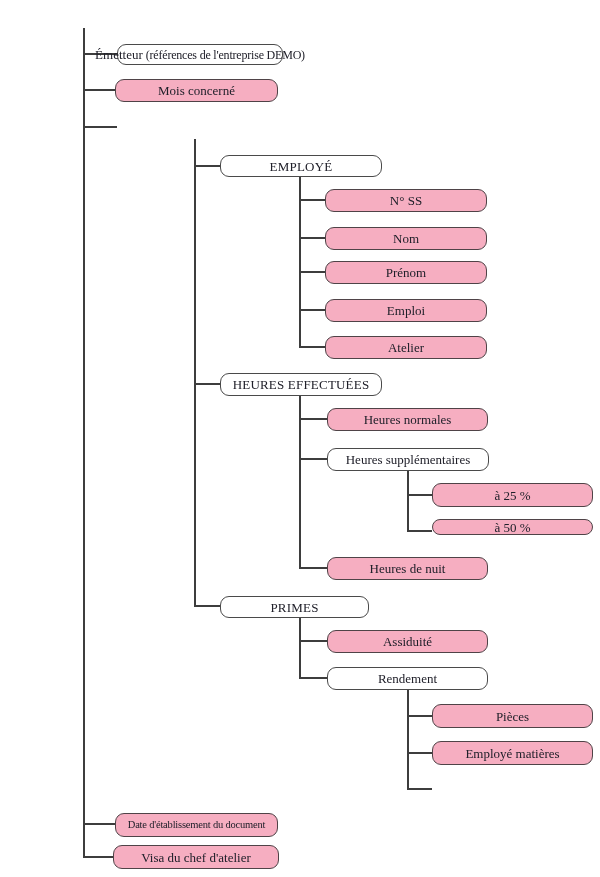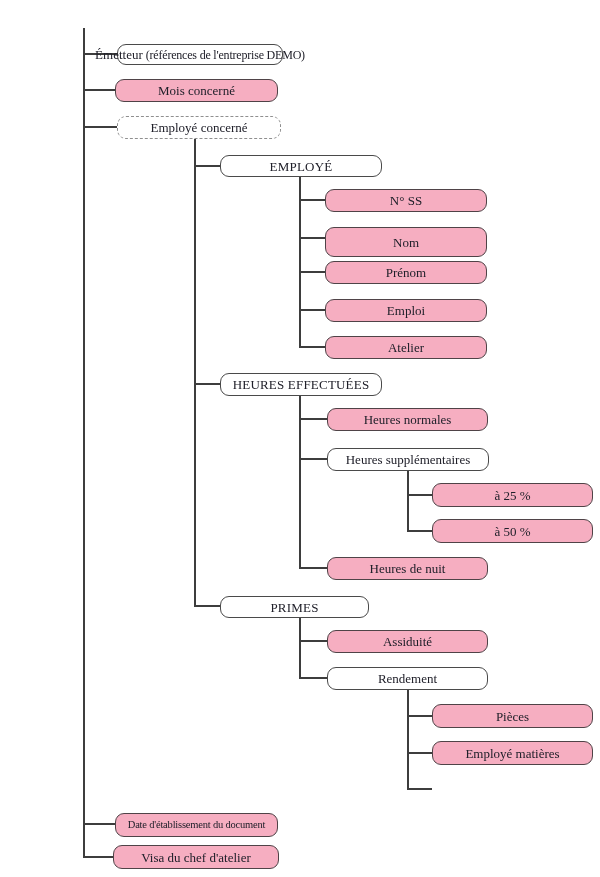--- a/index.html
+++ b/index.html
@@ -67,33 +67,30 @@
 
   <div class="node" style="left:117px;top:44px;width:166px;height:21px">
     <span>Émetteur</span>
     <span class="note">(références de l'entreprise DEMO)</span>
   </div>
 
   <div class="node pink" style="left:115px;top:79px;width:163px;height:23px">
     <span>Mois concerné</span>
   </div>
 
-  <div class="node dashed" style="left:117px;top:116px;width:164px;height:23px">
-    <span>Employé concerné</span>
-  </div>
 
   <div class="node caps" style="left:220px;top:155px;width:162px;height:22px">
     <span>EMPLOYÉ</span>
   </div>
 
   <div class="node pink" style="left:325px;top:189px;width:162px;height:23px">
     <span>N° SS</span>
   </div>
 
-  <div class="node pink" style="left:325px;top:227px;width:162px;height:30px">
+  <div class="node pink" style="left:325px;top:227px;width:162px;height:23px">
     <span>Nom</span>
   </div>
 
   <div class="node pink" style="left:325px;top:261px;width:162px;height:23px">
     <span>Prénom</span>
   </div>
 
   <div class="node pink" style="left:325px;top:299px;width:162px;height:23px">
     <span>Emploi</span>
   </div>
@@ -111,21 +108,21 @@
   </div>
 
   <div class="node" style="left:327px;top:448px;width:162px;height:23px">
     <span>Heures supplémentaires</span>
   </div>
 
   <div class="node pink" style="left:432px;top:483px;width:161px;height:24px">
     <span>à 25 %</span>
   </div>
 
-  <div class="node pink" style="left:432px;top:519px;width:161px;height:24px">
+  <div class="node pink" style="left:432px;top:519px;width:161px;height:16px">
     <span>à 50 %</span>
   </div>
 
   <div class="node pink" style="left:327px;top:557px;width:161px;height:23px">
     <span>Heures de nuit</span>
   </div>
 
   <div class="node caps" style="left:220px;top:596px;width:149px;height:22px">
     <span>PRIMES</span>
   </div>

